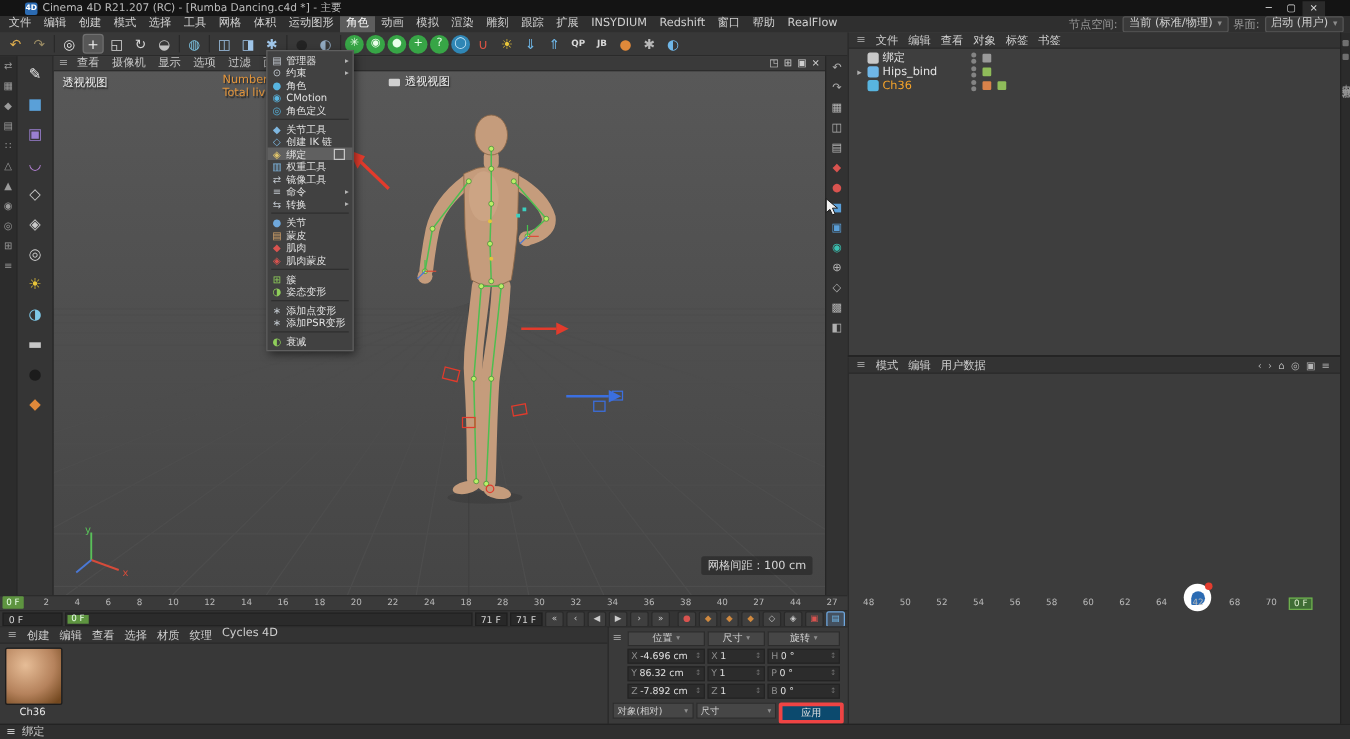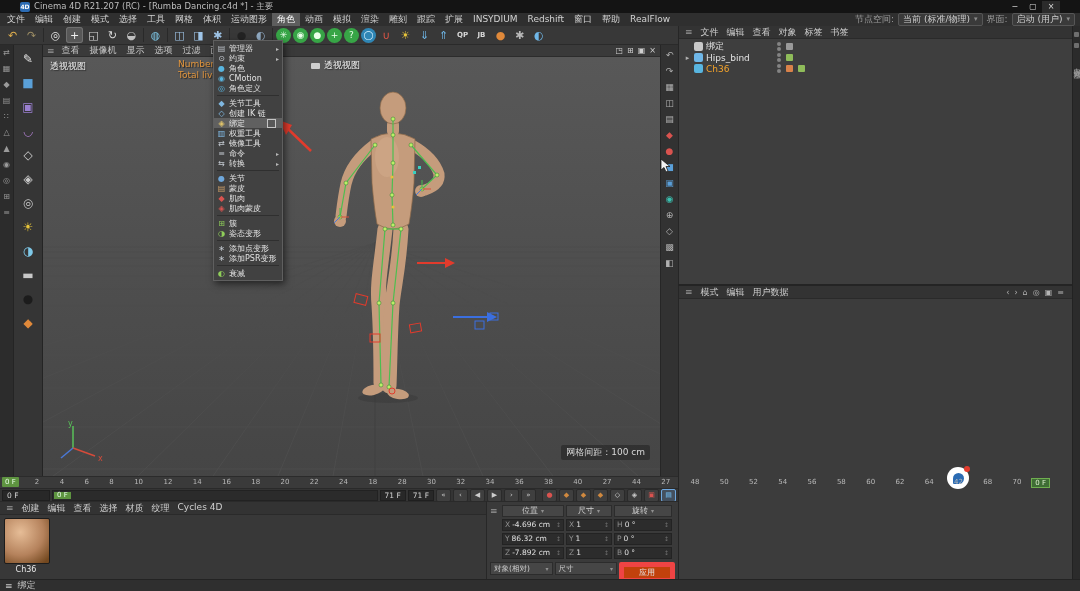--- a/index.html
+++ b/index.html
@@ -140,21 +140,21 @@
   .chead .dd{color:#909090;font-size:6px;}
   .cfield{background:#2c2c2c;border:1px solid #232323;height:10px;line-height:10px;display:flex;
           padding:0 2px;gap:2px;font-size:7.5px;}
   .caxis{color:#8f8f8f;}
   .cval{flex:1;color:#e0e0e0;white-space:nowrap;overflow:hidden;}
   .cstep{color:#6f6f6f;font-size:6px;}
   #coord-foot{display:flex;gap:2px;margin-top:3px;}
   .cselect{flex:1;background:#464646;border:1px solid #2c2c2c;height:11px;line-height:11px;display:flex;
            padding:0 3px;color:#cfcfcf;font-size:7.5px;}
   .cselect .dd{margin-left:auto;color:#909090;font-size:6px;}
-  #apply-btn{width:46px;background:#c2410c;border:5px solid #ef4444;border-radius:2px;height:11px;
+  #apply-btn{width:46px;background:#0c4a6e;border:3px solid #ef4444;border-radius:2px;height:11px;
              line-height:11px;text-align:center;color:#e2e2e2;font-size:8px;}
   
   #status{left:0;top:579px;width:1080px;height:12px;background:#2f2f2f;border-top:1px solid #232323;
           display:flex;align-items:center;gap:5px;padding:0 5px;box-sizing:border-box;color:#c8c8c8;}
 </style>
 </head>
 <body>
 
 <div id="app">
 

